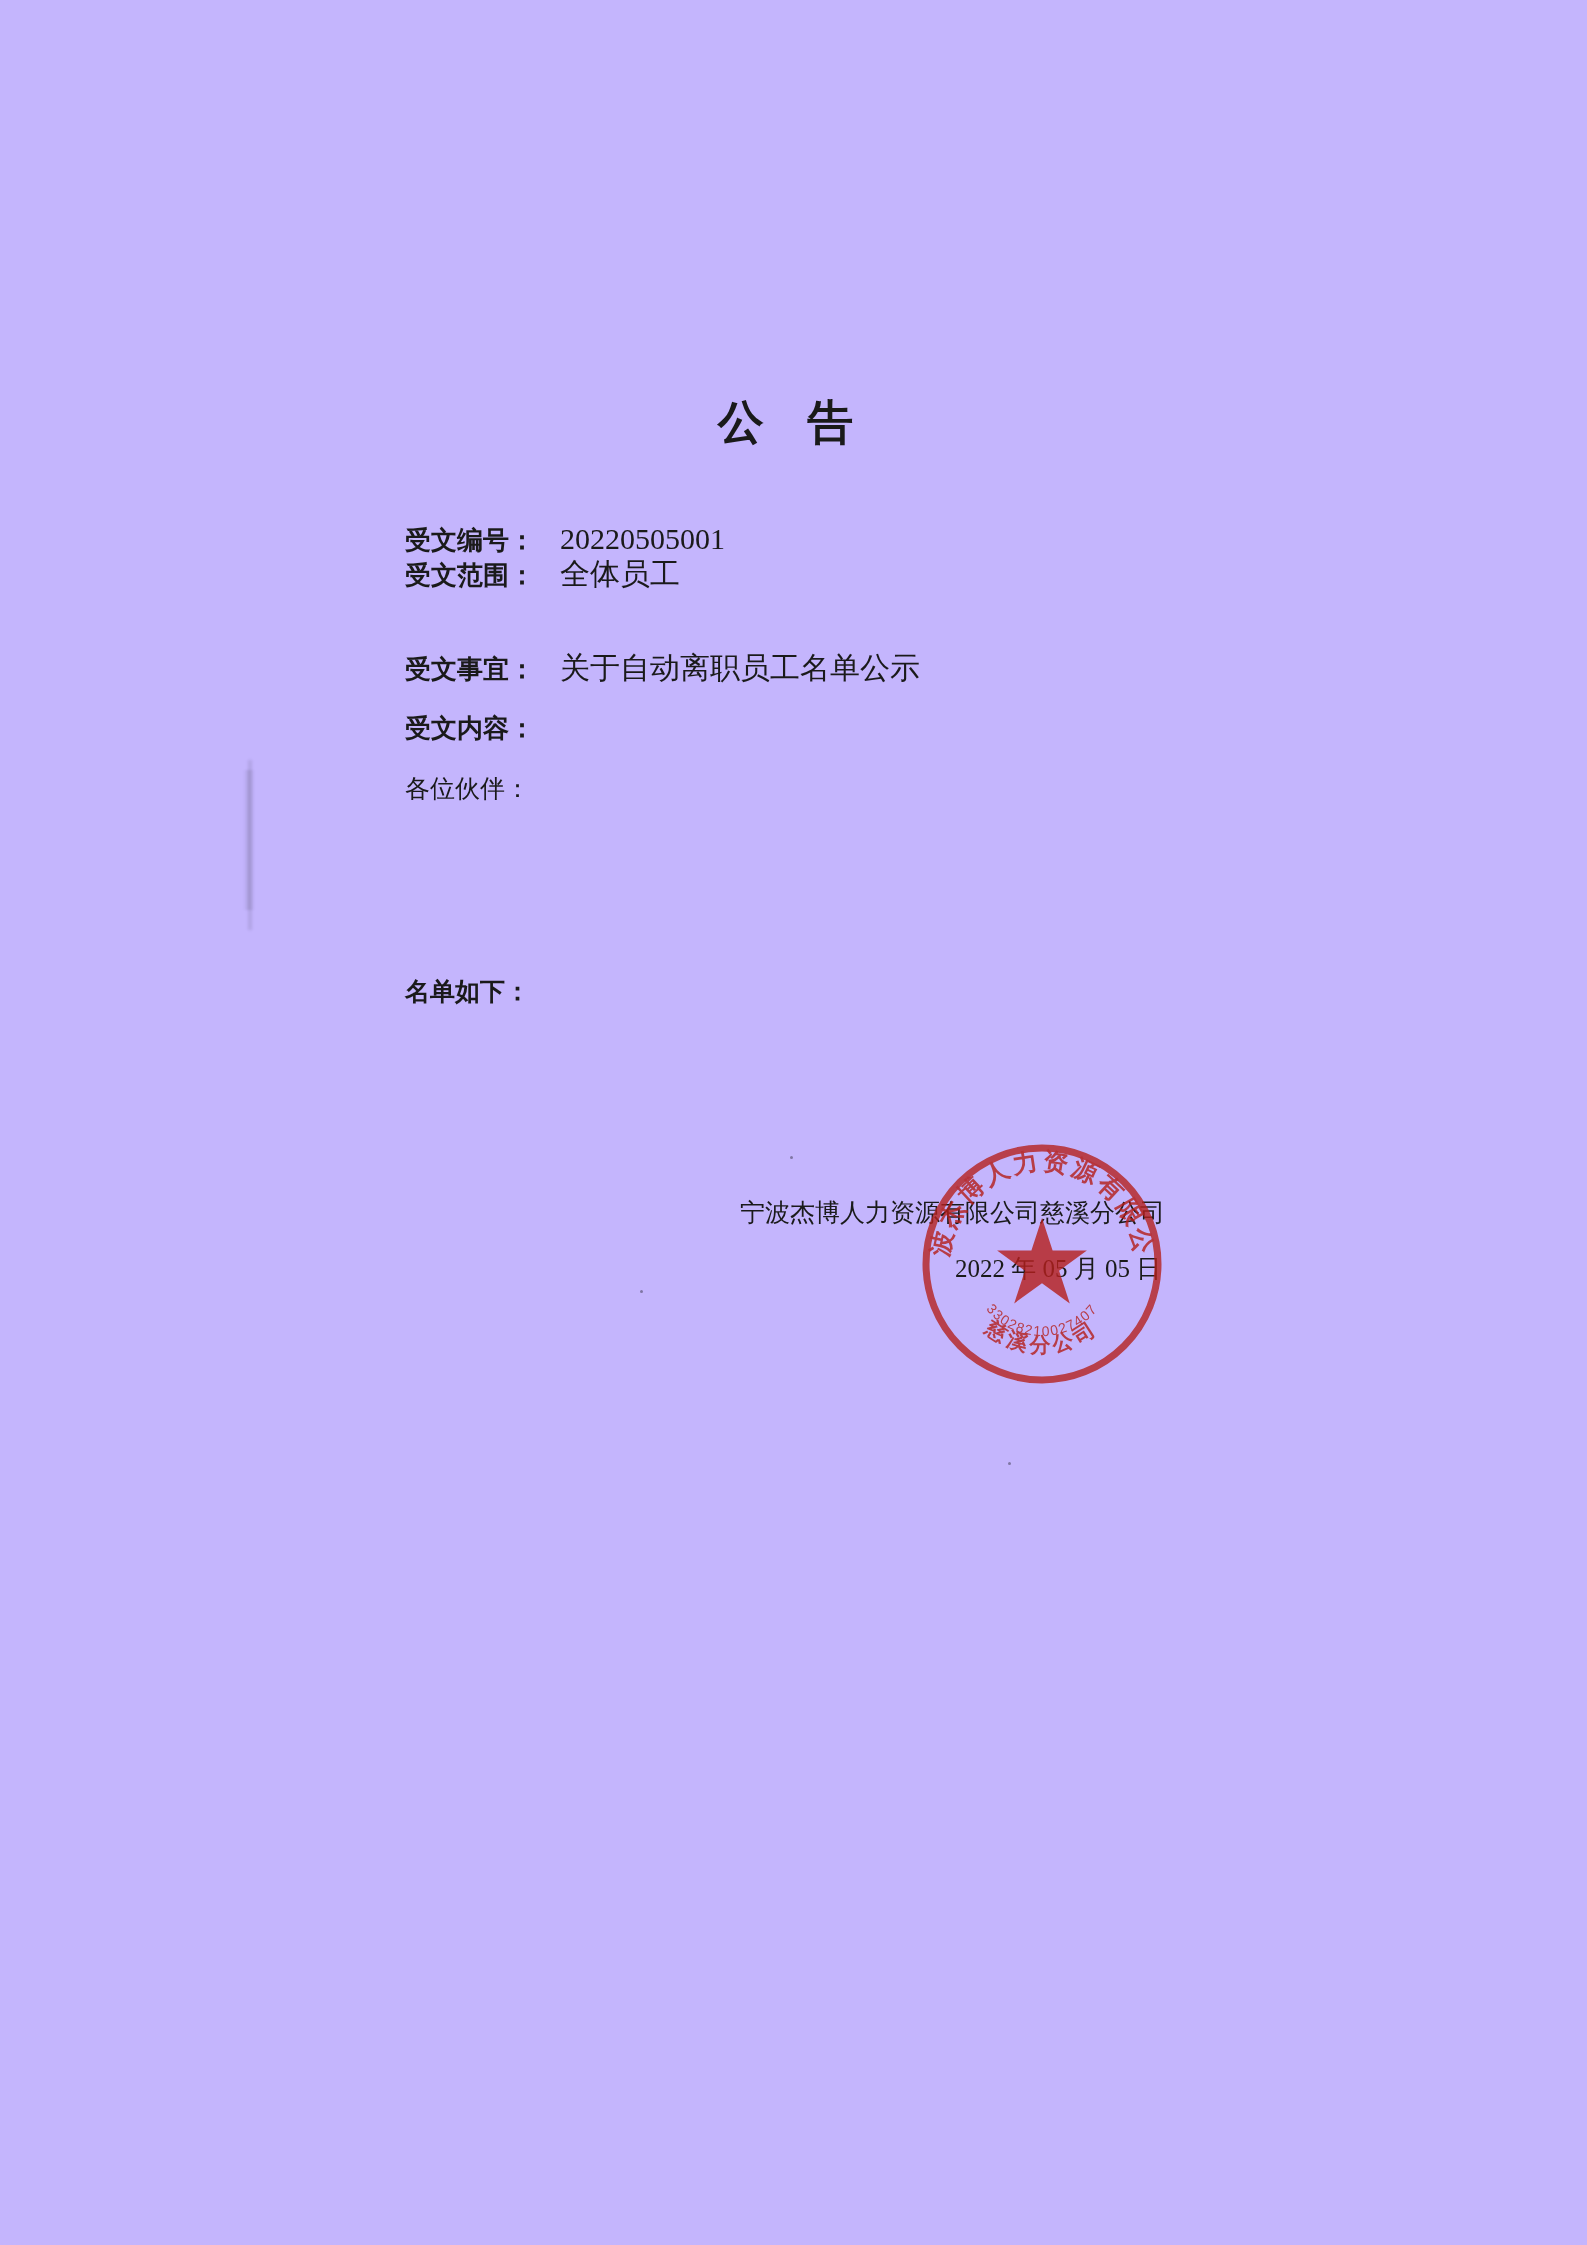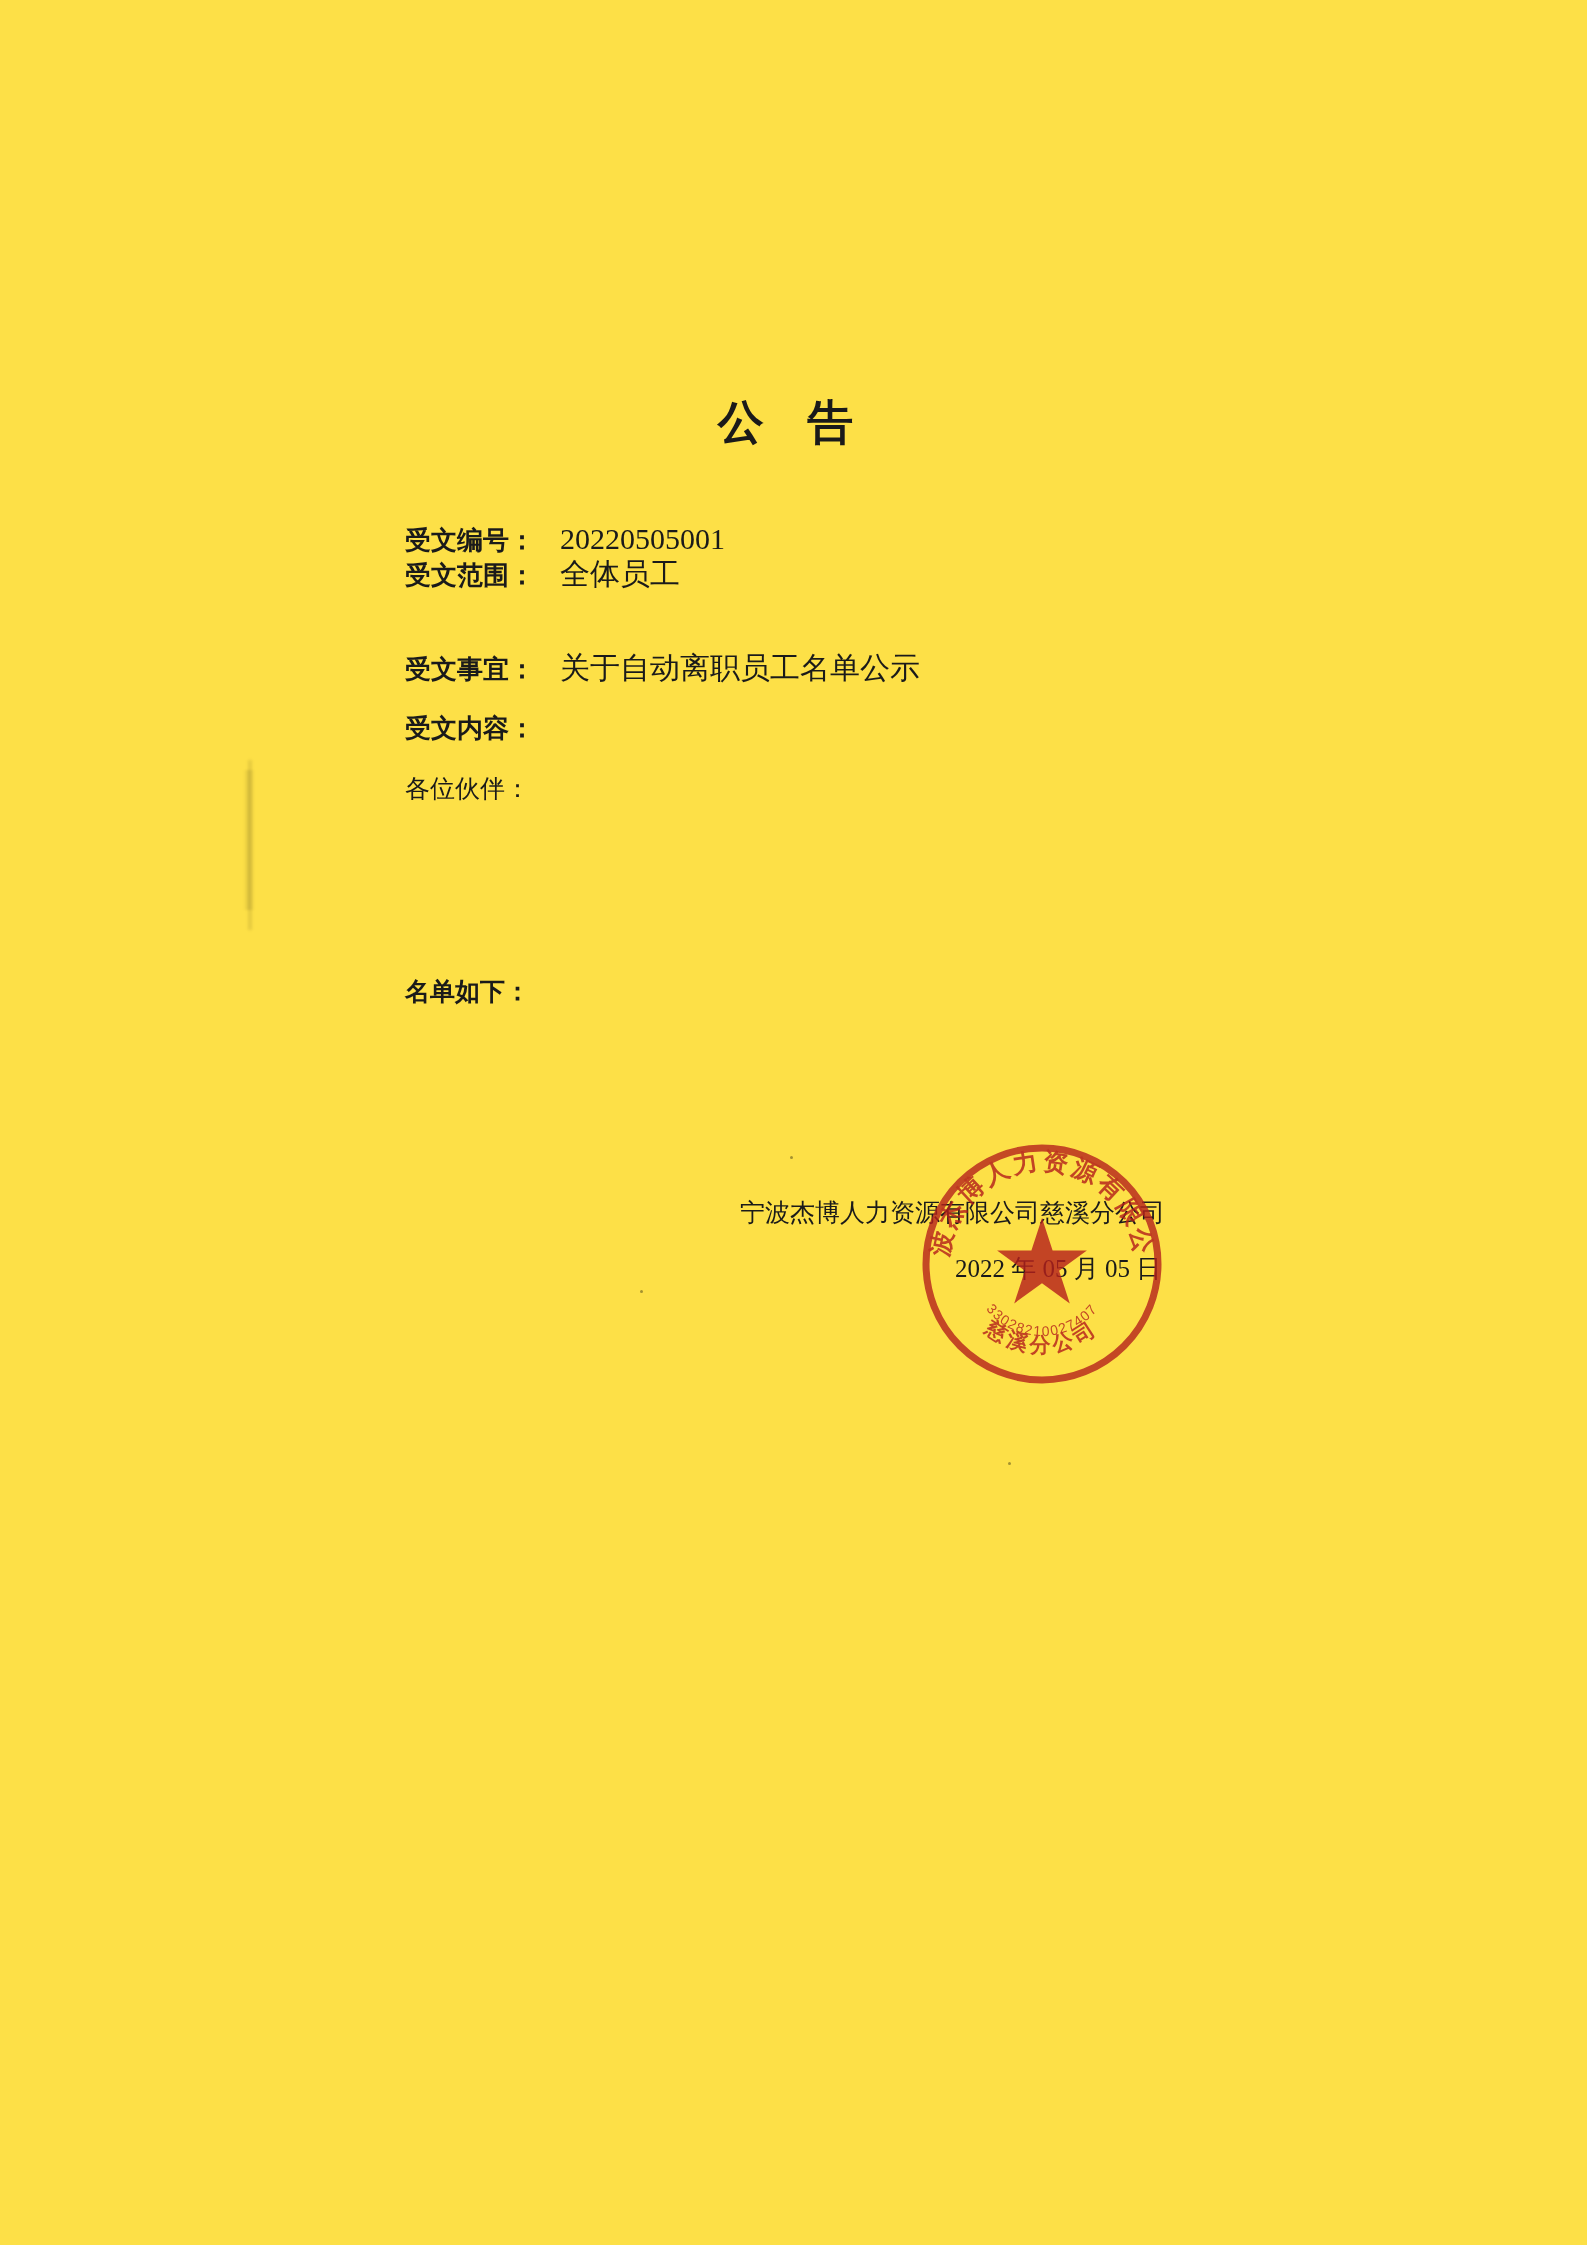--- a/index.html
+++ b/index.html
@@ -13,21 +13,21 @@
     position: relative;
     font-family: "Liberation Serif", "DejaVu Serif", serif;
     color: #1a1a1a;
     overflow: hidden;
   }
 
   
   .page {
     position: absolute;
     inset: 0;
-    background: #fde047;
+    background: #c4b5fd;
     text-decoration: underline;
   }
 
   
   .scan-streak {
     position: absolute;
     left: 243px;
     top: 770px;
     width: 12px;
     height: 140px;

